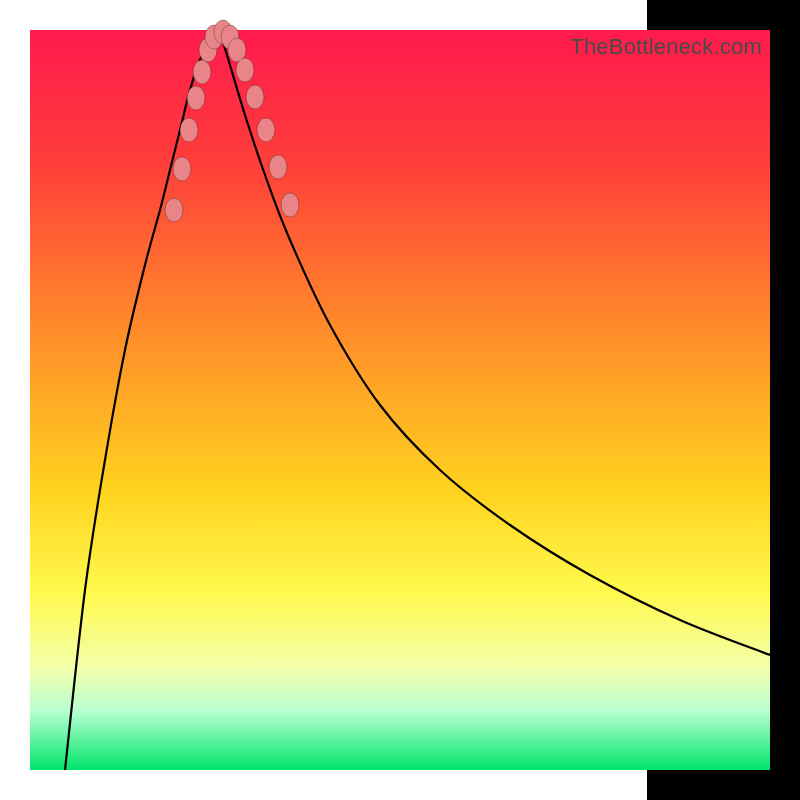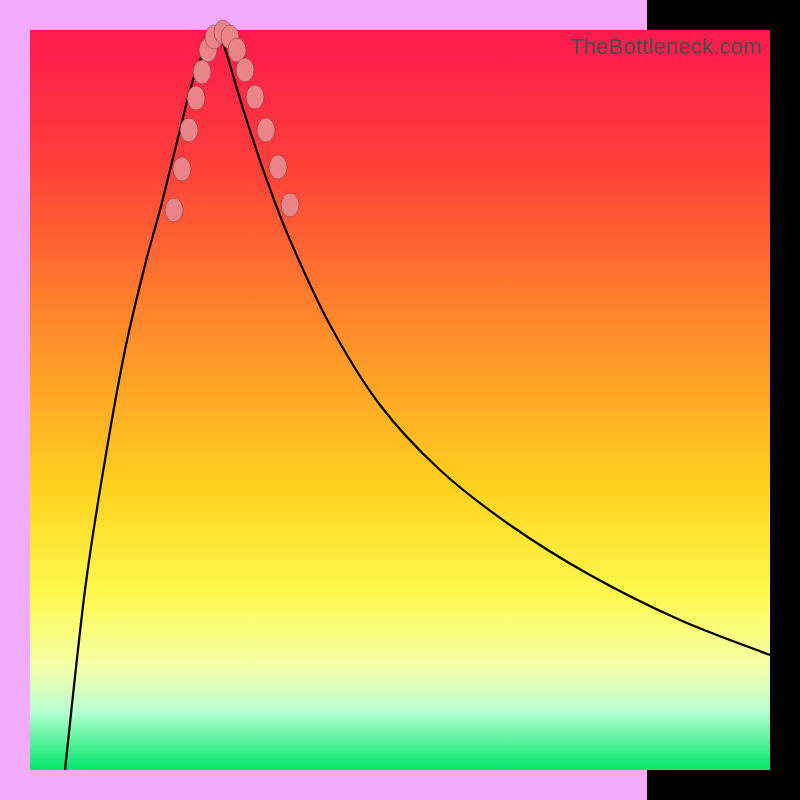--- a/index.html
+++ b/index.html
@@ -8,21 +8,21 @@
     width: 800px;
     height: 800px;
     overflow: hidden;
     background: #000;
     font-family: Arial, Helvetica, sans-serif;
   }
   .outer {
     position: relative;
     width: 647px;
     height: 800px;
-    background: #f0abfc;
+    background: #ffffff;
   }
   .plot {
     position: absolute;
     left: 30px;
     top: 30px;
     width: 740px;
     height: 740px;
     
   }
   .watermark {

